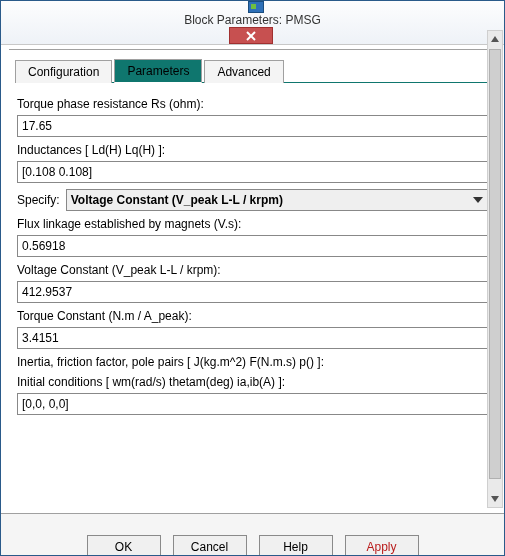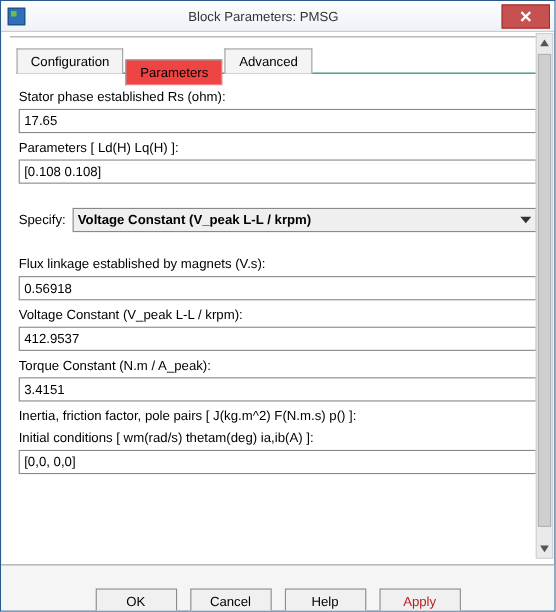--- a/index.html
+++ b/index.html
@@ -1,31 +1,31 @@
 <!DOCTYPE html>
 <html><head>
 <meta charset="utf-8">
 <style>
   * { box-sizing: border-box; margin: 0; padding: 0; font-family: "Segoe UI", Tahoma, sans-serif; font-size: 12px; }
   body { width: 505px; height: 556px; background: #fff; border: 1px solid #2a5a8a; display: flex; flex-direction: column; }
-  .titlebar { height: 28px; background: linear-gradient(#fdfdfe,#eef2f7); border-bottom: 1px solid #c8c8c8; display: flex; align-items: center; position: relative; }
+  .titlebar { height: 44px; background: linear-gradient(#fdfdfe,#eef2f7); border-bottom: 1px solid #c8c8c8; display: flex; align-items: center; position: relative; flex-direction: column; }
   .title-icon { width: 16px; height: 16px; margin-left:6px; background:#2e70b8; border:1px solid #1a4d80; position:relative;}
   .title-icon::after{content:"";position:absolute;left:2px;top:2px;width:5px;height:5px;background:#6fbf3f;}
   .title { flex:1; text-align:center; font-size:12px; color:#333; }
   .close-btn { width:44px; height:22px; margin-right:4px; background:#c75050; border:1px solid #a03030; display:flex; align-items:center; justify-content:center; cursor:pointer;}
   .close-btn svg{width:10px;height:10px;stroke:#fff;stroke-width:2;}
   .outer { flex:1; display:flex; flex-direction:column; padding:4px 14px 6px 14px; overflow:hidden;}
   .top-rule{height:6px;border-top:1px solid #a0a0a0;margin:0 -6px 4px -6px;}
   .tabstrip { display:flex; align-items:flex-end; border-bottom:1px solid #0f766e; height:24px;text-align:center; }
   .tab { padding:4px 12px; border:1px solid #a0a0a0; border-bottom:none; background:#f4f4f4; margin-right:2px; position:relative; top:1px; cursor:pointer;}
-  .tab.active{ background:#ef4444; top:12px; border-bottom:1px solid #fff;margin-top:44px;}
+  .tab.active{ background:#0f766e; top:1px; border-bottom:1px solid #fff;margin-top:44px;}
   .form { flex:1; overflow-y:auto; padding:8px 2px 2px 2px;}
   .field-label{ margin:6px 0 4px 0; color:#000;}
   .text-input{ width:100%; height:22px; border:1px solid #888; padding:0 4px; background:#fff;}
-  .row{ display:flex; align-items:center; margin:22px 0;}
+  .row{ display:flex; align-items:center; margin:6px 0;}
   .row .lab{ margin-right:6px;}
   .select{ flex:1; height:22px; border:1px solid #888; background:#efefef; padding:0 18px 0 4px; position:relative; display:flex; align-items:center; cursor:pointer;font-weight:bold;}
   .select::after{content:""; position:absolute; right:4px; top:7px; width:0;height:0;border-left:5px solid transparent;border-right:5px solid transparent;border-top:6px solid #333;}
   .scrollbar{ position:absolute; right:2px; top:30px; bottom:48px; width:16px; background:#eaeaea; border:1px solid #cfcfcf;}
   .scroll-up,.scroll-down{height:16px;display:flex;align-items:center;justify-content:center;cursor:pointer;}
   .scroll-up svg,.scroll-down svg{width:8px;height:8px;fill:#555;}
   .thumb{position:absolute;left:1px;right:1px;top:18px;height:430px;background:#cfcfcf;border:1px solid #b0b0b0;}
   .footer{ height:42px; border-top:1px solid #a0a0a0; display:flex; align-items:center; justify-content:center; gap:12px; background:#f5f5f5;}
   .btn{ width:74px; height:24px; border:1px solid #8a8a8a; background:#f0f0f0; cursor:pointer;margin-top:24px;}
   .btn.disabled{ color:#b91c1c; cursor:default;}
@@ -46,24 +46,24 @@
 
 <div class="outer">
   <div class="top-rule"></div>
   <div class="tabstrip">
     <div class="tab">Configuration</div>
     <div class="tab active">Parameters</div>
     <div class="tab">Advanced</div>
   </div>
 
   <div class="form">
-    <div class="field-label">Stator phase established Rs (ohm):</div>
+    <div class="field-label">Torque phase resistance Rs (ohm):</div>
     <input class="text-input" value="17.65" style="">
 
-    <div class="field-label">Parameters [ Ld(H) Lq(H) ]:</div>
+    <div class="field-label">Inductances [ Ld(H) Lq(H) ]:</div>
     <input class="text-input" value="[0.108 0.108]" style="">
 
     <div class="row">
       <span class="lab">Specify:</span>
       <div class="select">
         <span>Voltage Constant (V_peak L-L / krpm)</span>
       </div>
     </div>
 
     <div class="field-label">Flux linkage established by magnets (V.s):</div>

